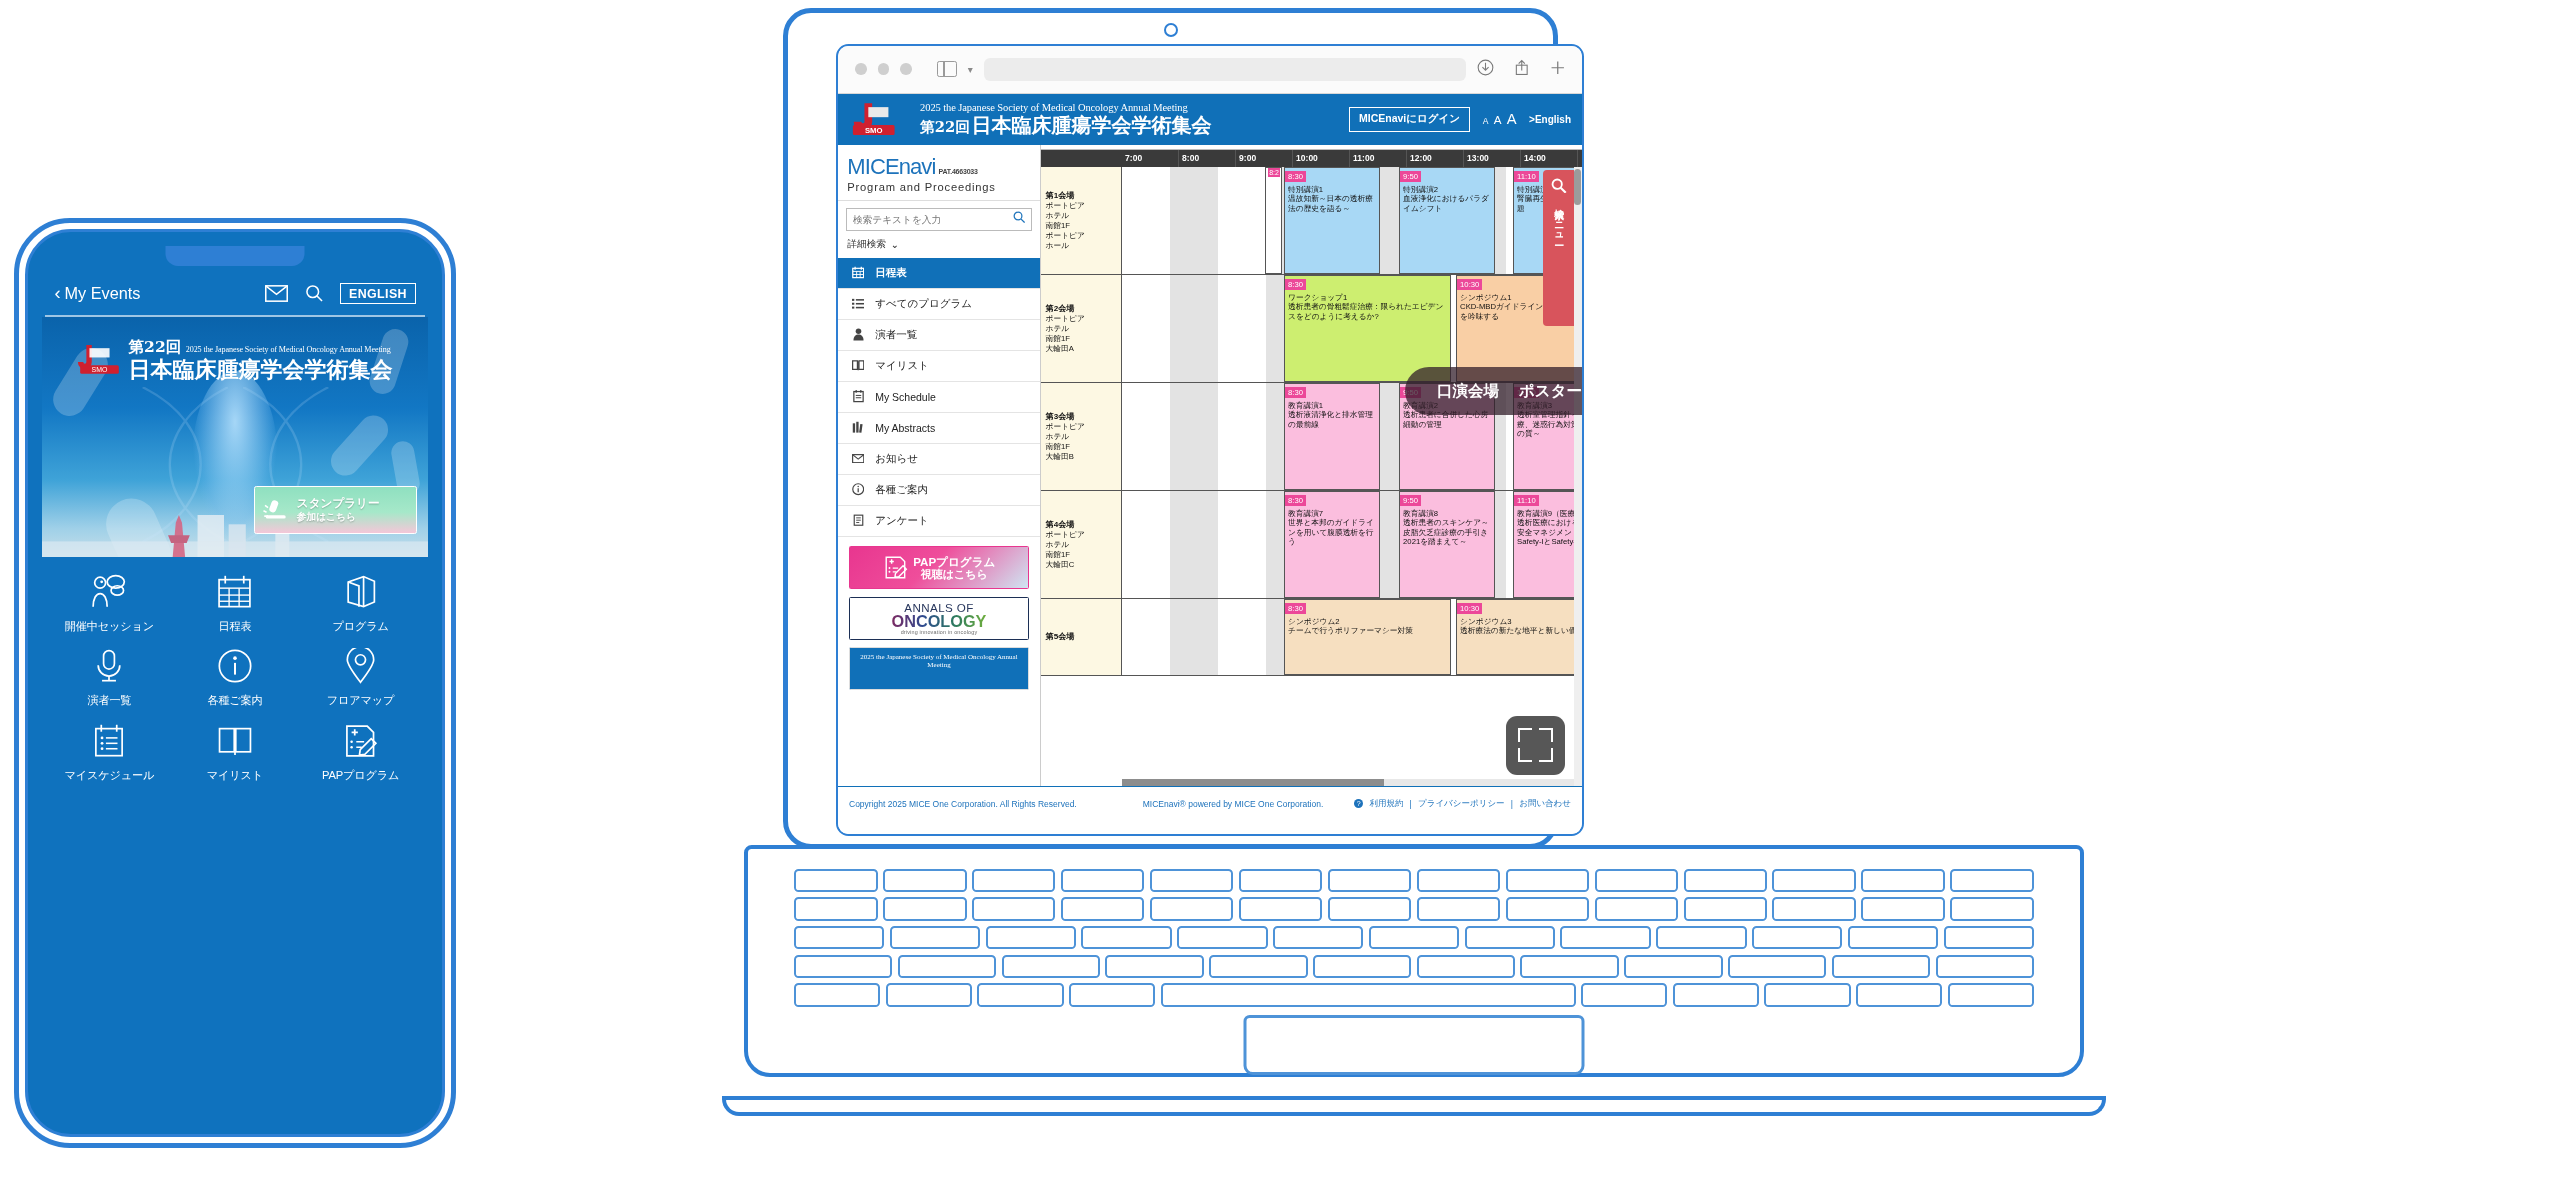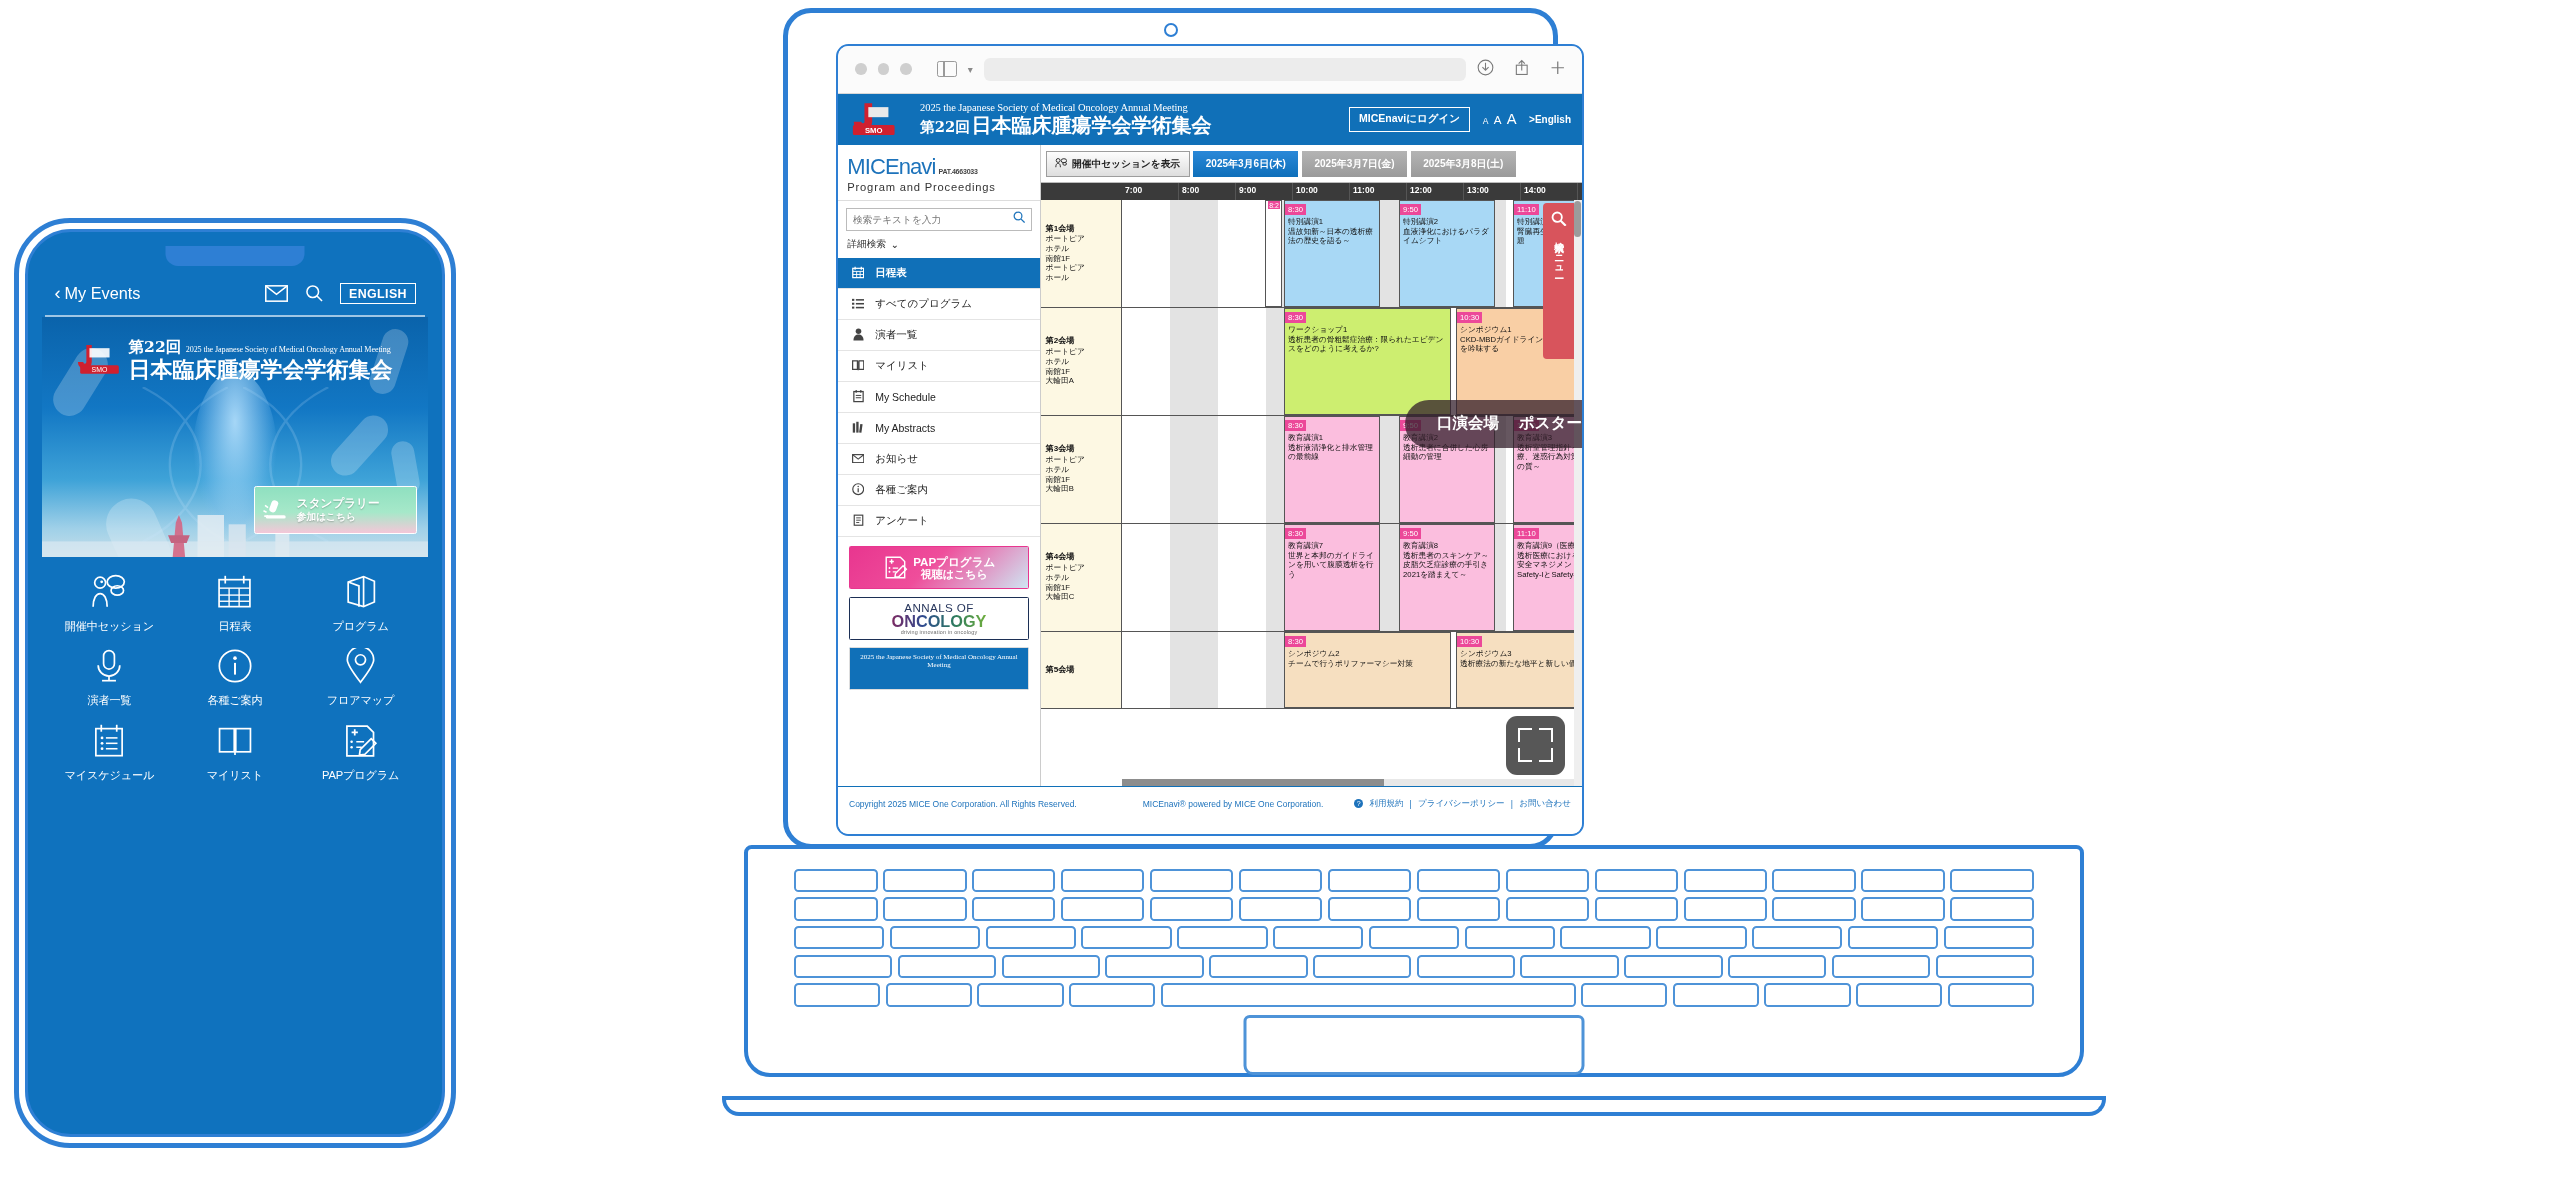--- a/index.html
+++ b/index.html
@@ -644,36 +644,20 @@
                 <div class="ao2">ONCOLOGY</div>
                 <div class="ao3">driving innovation in oncology</div>
               </div>
               <div class="bn bn-jsmo">
                 <span>2025 the Japanese Society of Medical Oncology Annual Meeting</span>
               </div>
             </div>
           </div>
 
           <div class="main">
-            <div class="tabs-row">
-              <button class="live-btn">
-                <span>
-                  <svg width="12.4" height="10" viewBox="0 0 16 13">
-                      <circle cx="4" cy="3.2" r="2.5" fill="none" stroke="#333" stroke-width="1.3"></circle>
-                      <path d="M1 12 c0-3.4 1.3-5.2 3-5.2 s3 1.8 3 5.2" fill="none" stroke="#333" stroke-width="1.3"></path>
-                      <ellipse cx="11.5" cy="3.5" rx="3.6" ry="2.6" fill="none" stroke="#333" stroke-width="1.3"></ellipse>
-                      <ellipse cx="12.5" cy="7.6" rx="2.4" ry="1.8" fill="none" stroke="#333" stroke-width="1.3"></ellipse>
-                    </svg>
-                </span>
-                <span>開催中セッションを表示</span>
-              </button>
-              <div class="dtab active">2025年3月6日(木)</div>
-              <div class="dtab">2025年3月7日(金)</div>
-              <div class="dtab">2025年3月8日(土)</div>
-            </div>
 
             <div class="grid-area">
               <div class="time-head">
                 <div class="room-col-head"></div>
                 <div id="time-slots" style="display:flex;">
                     <div class="tslot" style="width: 57px;">
                       <span>7:00</span>
                     </div>
                     <div class="tslot" style="width: 57px;">
                       <span>8:00</span>

